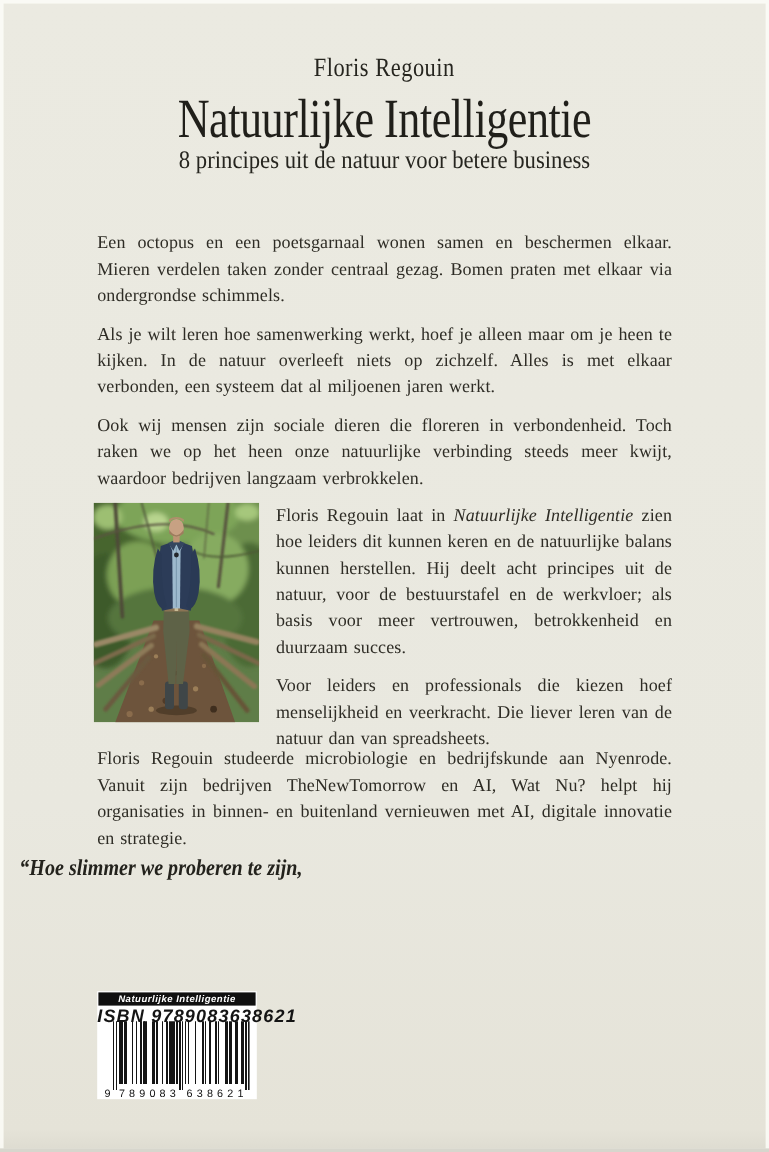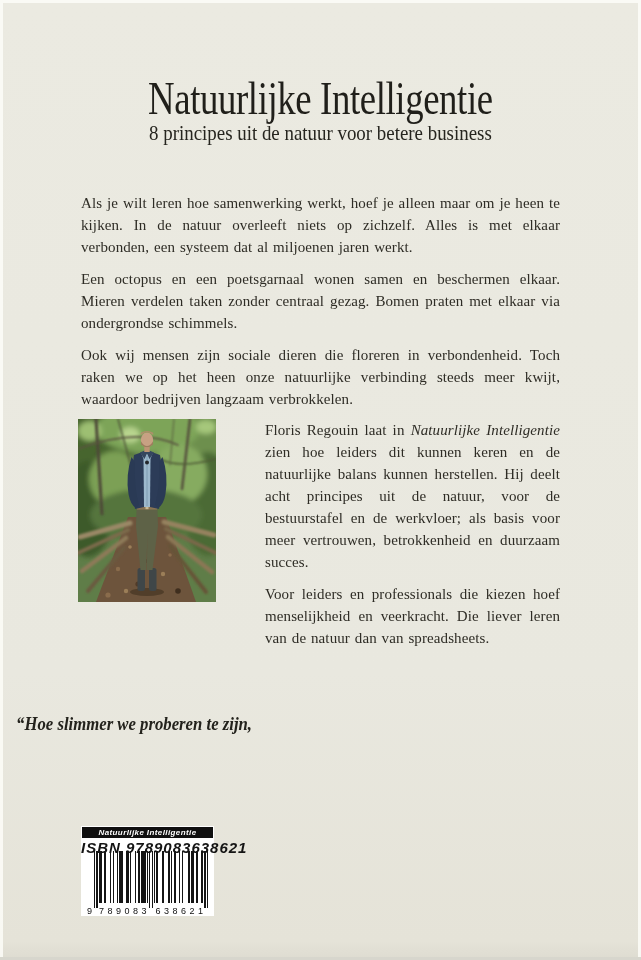--- a/index.html
+++ b/index.html
@@ -38,21 +38,21 @@
     margin-bottom:10px;
     letter-spacing:.1px;
     word-spacing:1px;
   }
   .bodytext p:last-child { margin-bottom:0; }
 
   .intro { position:absolute; left:81px; top:192px; width:479px; }
 
   .bio-row { position:absolute; left:78px; top:419px; width:482px; display:flex; gap:14px; }
   .photo-frame { width:138px; height:183px; flex:0 0 138px; overflow:hidden; }
-  .bio-text { flex:1;margin-left:35px; }
+  .bio-text { flex:1; }
 
   .background-par { position:absolute; left:81px; top:622px; width:479px; }
 
   .quote { position:absolute; left:0; right:0; top:713px; text-align:left;
            font-size:19px; line-height:21px; font-weight:700; font-style:italic; color:#23221c; }
   .quote .squeeze { transform:scaleX(.88); }
 
   .publisher { top:762px; font-size:17px; font-style:italic; color:#2a2923; }
   .publisher .squeeze { transform:scaleX(.95); }
 
@@ -73,30 +73,33 @@
     font-size:15px; font-style:italic; font-weight:700; color:#141414;
     text-align:left; letter-spacing:1px; white-space:nowrap;
   }
   #barcode-svg { position:absolute; left:6px; top:25px; }
 </style>
 </head>
 <body>
 
 <div class="page">
 
+  <div class="centerline author">
+    <span class="squeeze">Floris Regouin</span>
+  </div>
   <div class="centerline title">
     <span class="squeeze">Natuurlijke Intelligentie</span>
   </div>
   <div class="centerline subtitle">
     <span class="squeeze">8 principes uit de natuur voor betere business</span>
   </div>
 
   <section class="intro bodytext">
+    <p>Een octopus en een poetsgarnaal wonen samen en beschermen elkaar. Mieren verdelen taken zonder centraal gezag. Bomen praten met elkaar via ondergrondse schimmels.</p>
     <p>Als je wilt leren hoe samenwerking werkt, hoef je alleen maar om je heen te kijken. In de natuur overleeft niets op zichzelf. Alles is met elkaar verbonden, een systeem dat al miljoenen jaren werkt.</p>
-    <p>Een octopus en een poetsgarnaal wonen samen en beschermen elkaar. Mieren verdelen taken zonder centraal gezag. Bomen praten met elkaar via ondergrondse schimmels.</p>
     <p>Ook wij mensen zijn sociale dieren die floreren in verbondenheid. Toch raken we op het heen onze natuurlijke verbinding steeds meer kwijt, waardoor bedrijven langzaam verbrokkelen.</p>
   </section>
 
   <section class="bio-row">
     <div class="photo-frame">
       <svg viewBox="0 0 138 183" width="138" height="183">
         <defs>
           <filter id="blurA" x="-30%" y="-30%" width="160%" height="160%">
               <feGaussianBlur stdDeviation="2.4"></feGaussianBlur>
             </filter>
@@ -170,20 +173,23 @@
           <path d="M62.8,16 Q69,10.5 75.2,16 L75.2,13.8 Q69,10 62.8,13.8 Z" fill="#b08e6c"></path>
         </g>
       </svg>
     </div>
     <div class="bio-text bodytext">
       <p><span>Floris Regouin laat in </span><em>Natuurlijke Intelligentie</em><span> zien hoe leiders dit kunnen keren en de natuurlijke balans kunnen herstellen. Hij deelt acht principes uit de natuur, voor de bestuurstafel en de werkvloer; als basis voor meer vertrouwen, betrokkenheid en duurzaam succes.</span></p>
       <p>Voor leiders en professionals die kiezen hoef menselijkheid en veerkracht. Die liever leren van de natuur dan van spreadsheets.</p>
     </div>
   </section>
 
+  <section class="background-par bodytext">
+    <p>Floris Regouin studeerde microbiologie en bedrijfskunde aan Nyenrode. Vanuit zijn bedrijven TheNewTomorrow en AI, Wat Nu? helpt hij organisaties in binnen- en buitenland vernieuwen met AI, digitale innovatie en strategie.</p>
+  </section>
 
   <div class="quote">
     <div><span class="squeeze">“Hoe slimmer we proberen te zijn,</span></div>
   </div>
 
 
   <div class="barcode-box">
     <div class="barcode-title">Natuurlijke Intelligentie</div>
     <div class="barcode-isbn">ISBN 9789083638621</div>
     <svg id="barcode-svg" viewBox="0 0 121 64" width="121" height="64">

